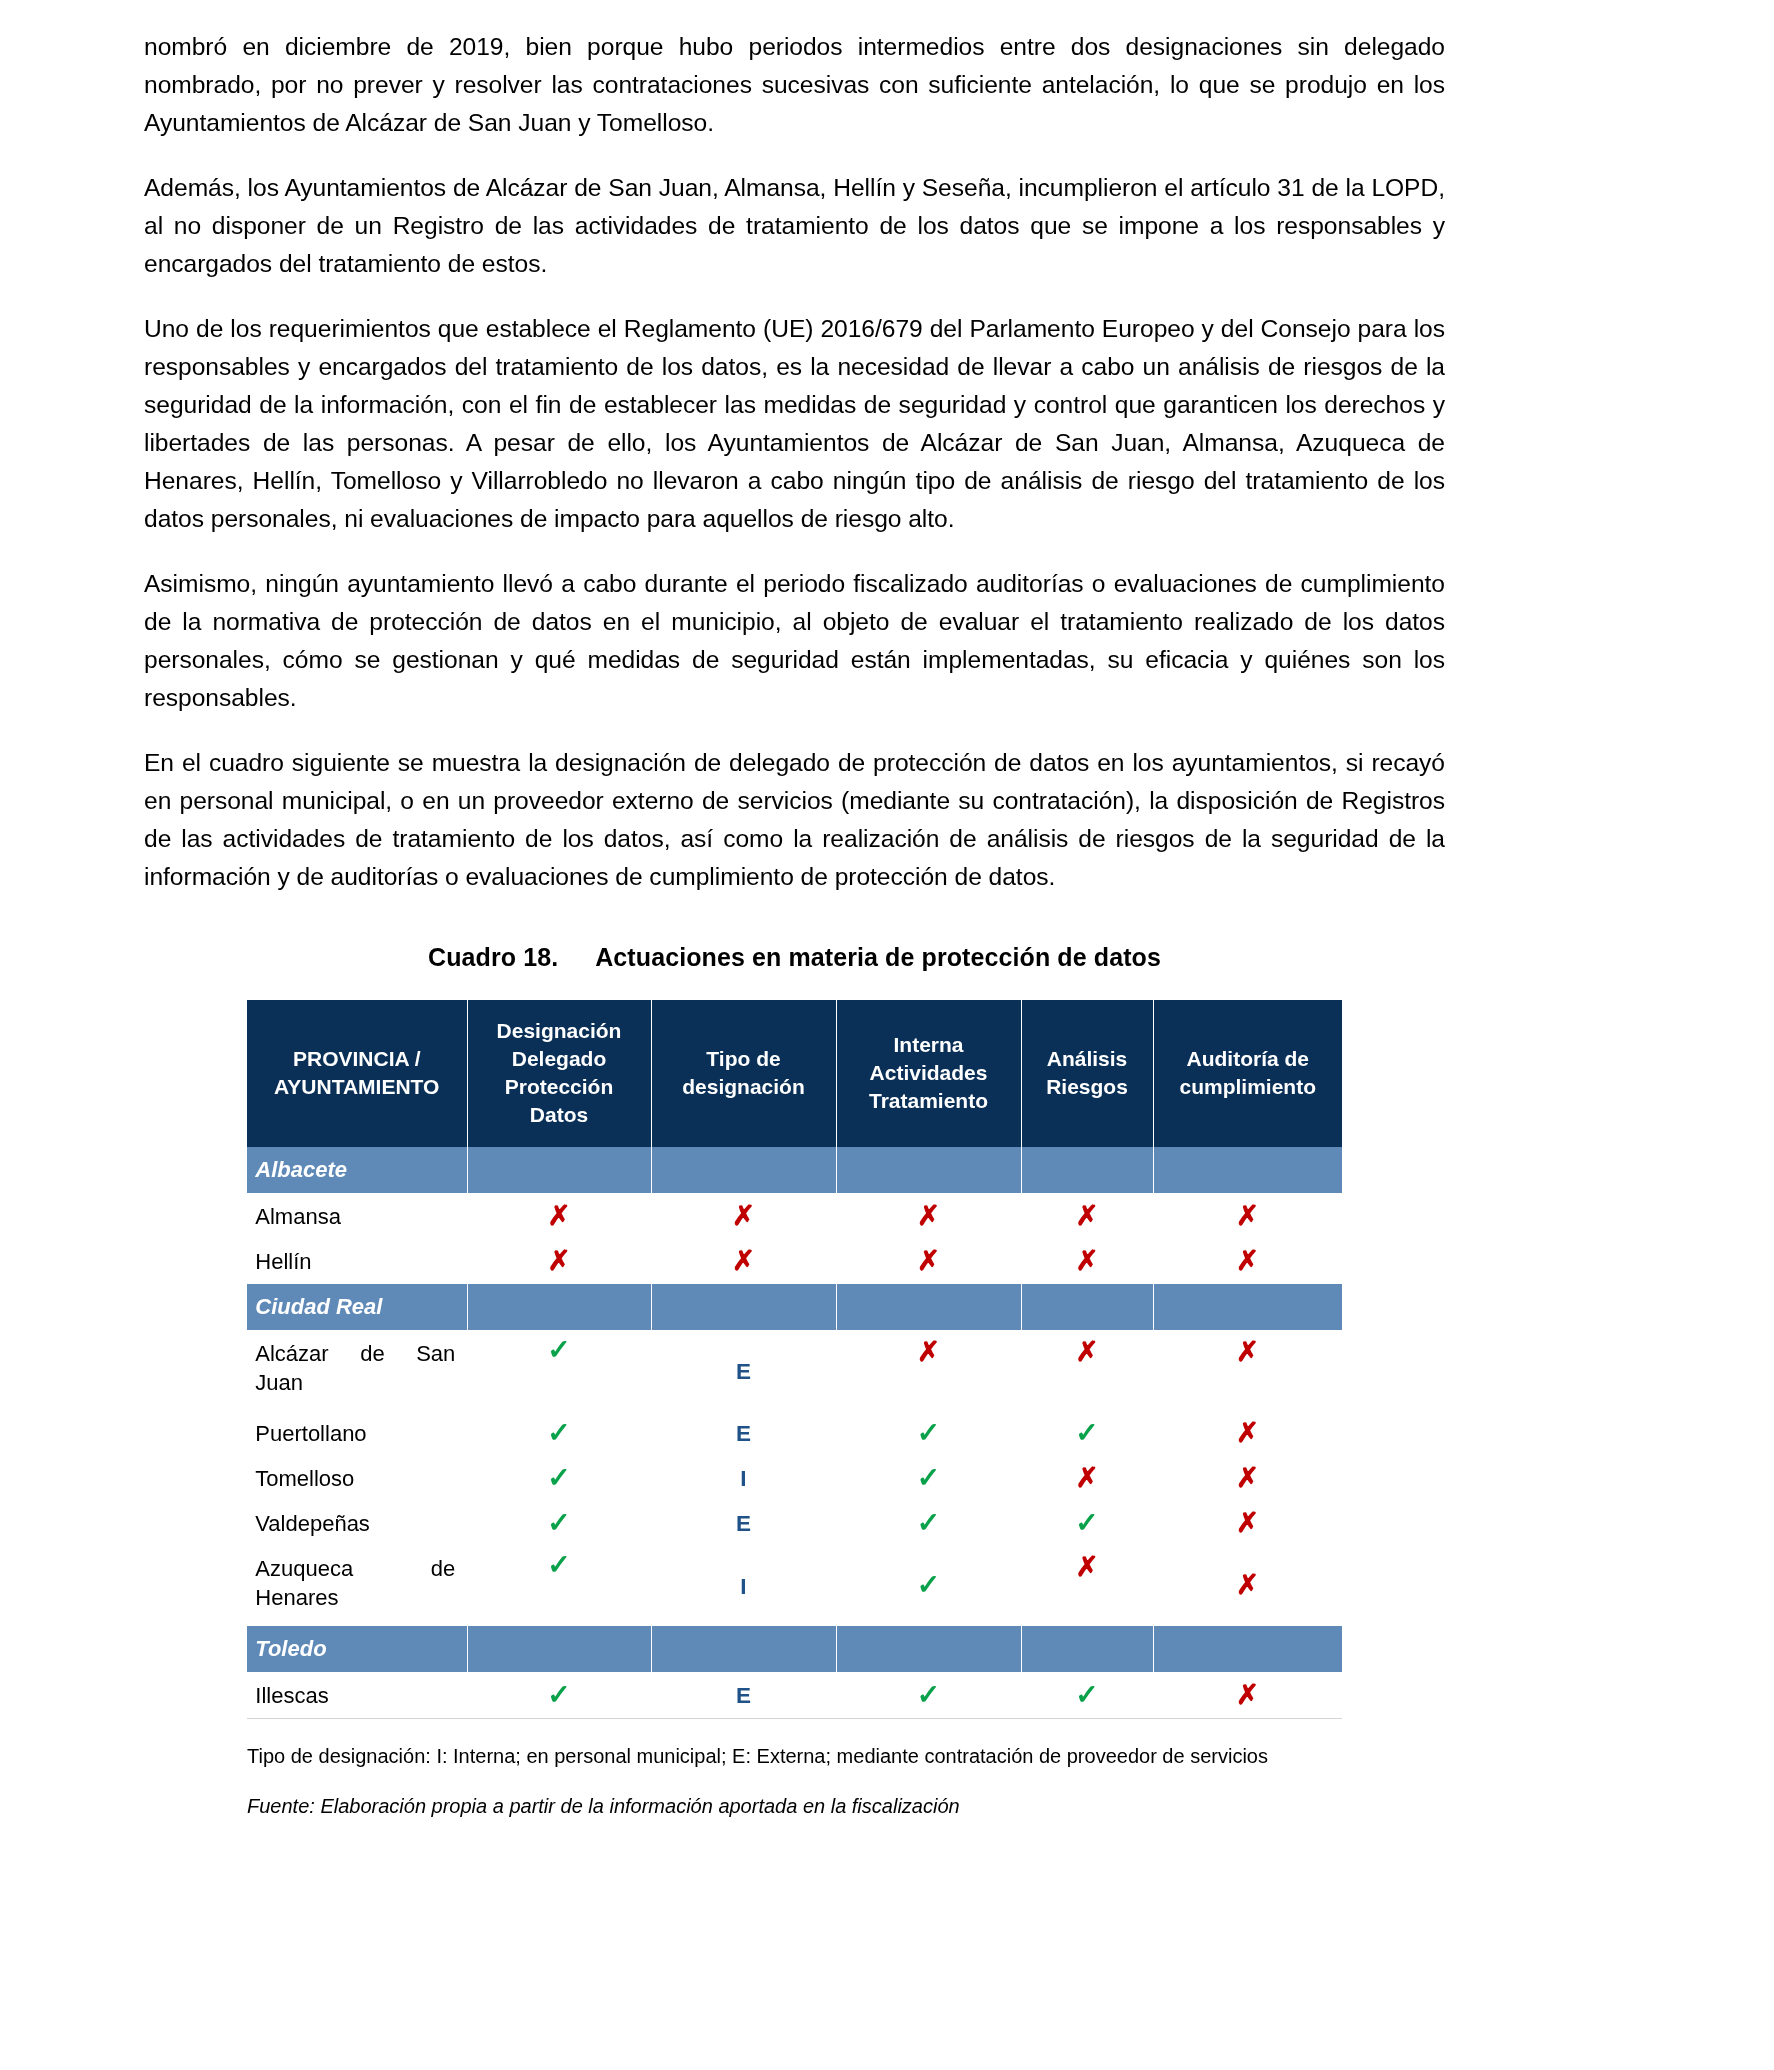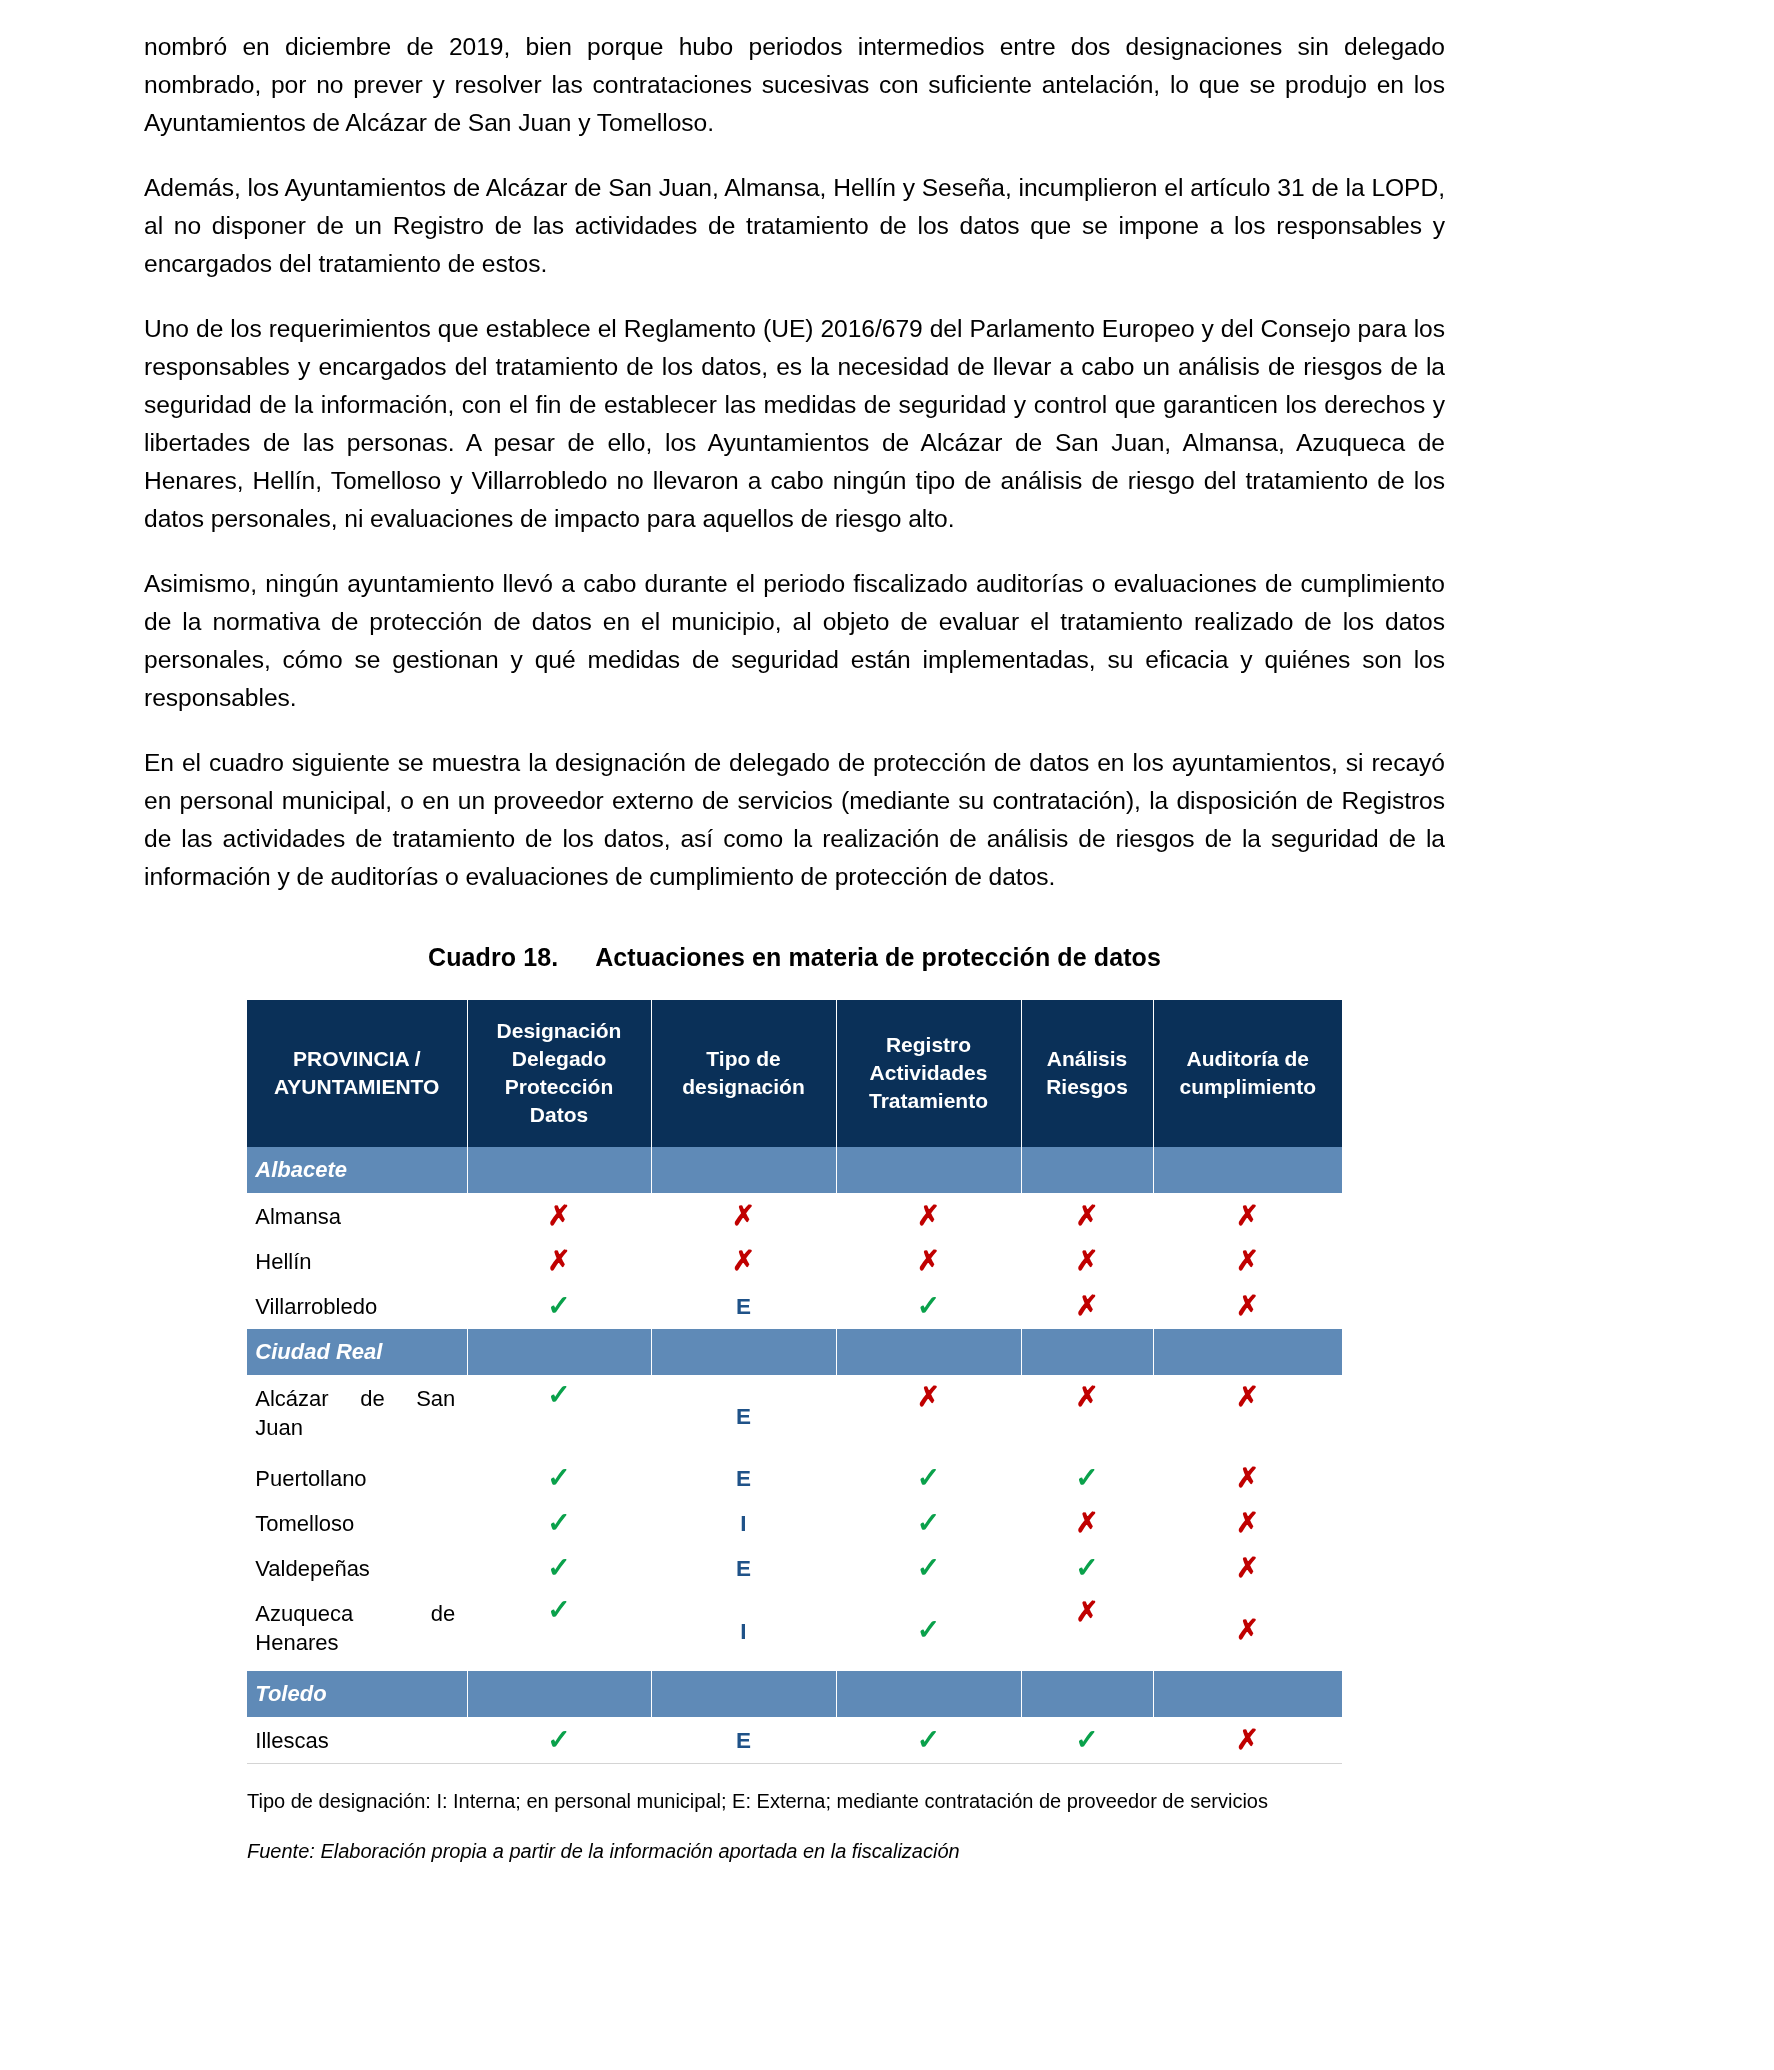--- a/index.html
+++ b/index.html
@@ -182,21 +182,21 @@
             <span>Designación</span><br>
             <span>Delegado</span><br>
             <span>Protección</span><br>
             <span>Datos</span>
           </th>
           <th>
             <span>Tipo de</span><br>
             <span>designación</span>
           </th>
           <th>
-            <span>Registro</span><br>
+            <span>Interna</span><br>
             <span>Actividades</span><br>
             <span>Tratamiento</span>
           </th>
           <th>
             <span>Análisis</span><br>
             <span>Riesgos</span>
           </th>
           <th>
             <span>Auditoría de</span><br>
             <span>cumplimiento</span>
@@ -219,28 +219,20 @@
           <td class="mark"><span class="xmk">✗</span></td>
           <td class="mark"><span class="xmk">✗</span></td>
           <td class="mark"><span class="xmk">✗</span></td>
           <td class="mark"><span class="xmk">✗</span></td>
         </tr>
         <tr class="datarow">
           <td class="name">Hellín</td>
           <td class="mark"><span class="xmk">✗</span></td>
           <td class="mark"><span class="xmk">✗</span></td>
           <td class="mark"><span class="xmk">✗</span></td>
-          <td class="mark"><span class="xmk">✗</span></td>
-          <td class="mark"><span class="xmk">✗</span></td>
-        </tr>
-        <tr class="datarow">
-          <td class="name">Villarrobledo</td>
-          <td class="mark"><span class="chk">✓</span></td>
-          <td class="mark"><span class="letter">E</span></td>
-          <td class="mark"><span class="chk">✓</span></td>
           <td class="mark"><span class="xmk">✗</span></td>
           <td class="mark"><span class="xmk">✗</span></td>
         </tr>
 
         <tr class="section">
           <td>Ciudad Real</td>
           <td class="blank"></td>
           <td class="blank"></td>
           <td class="blank"></td>
           <td class="blank"></td>

